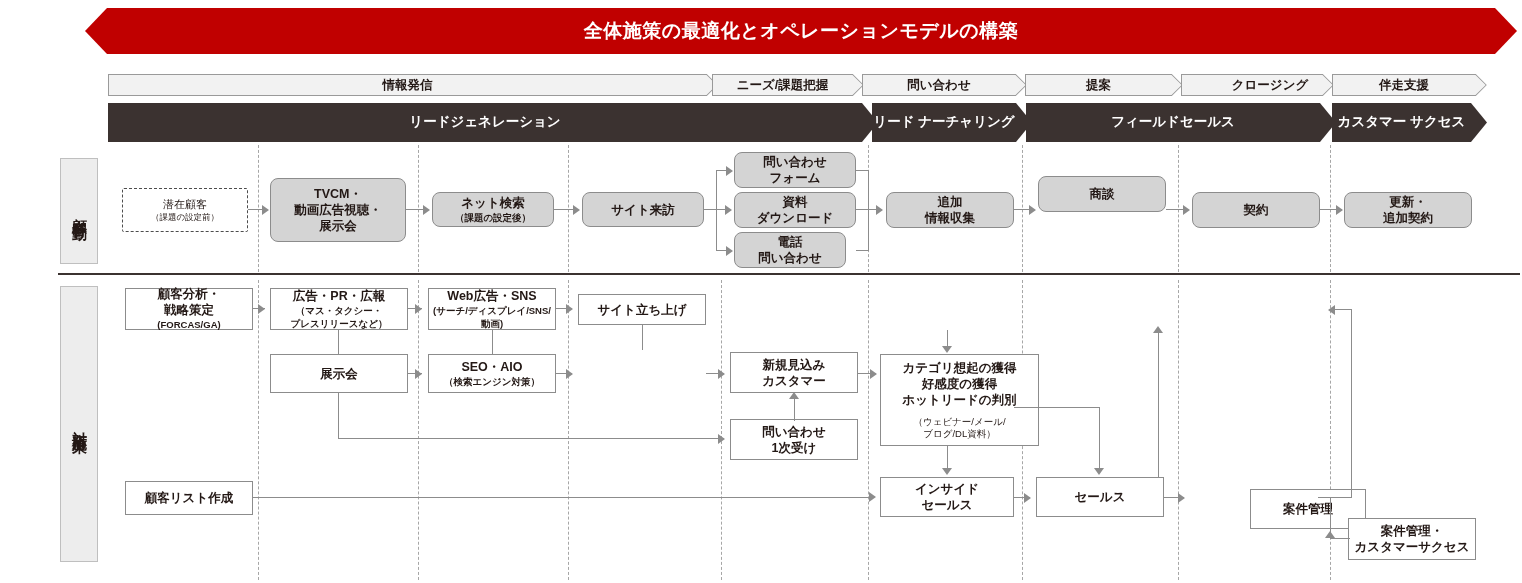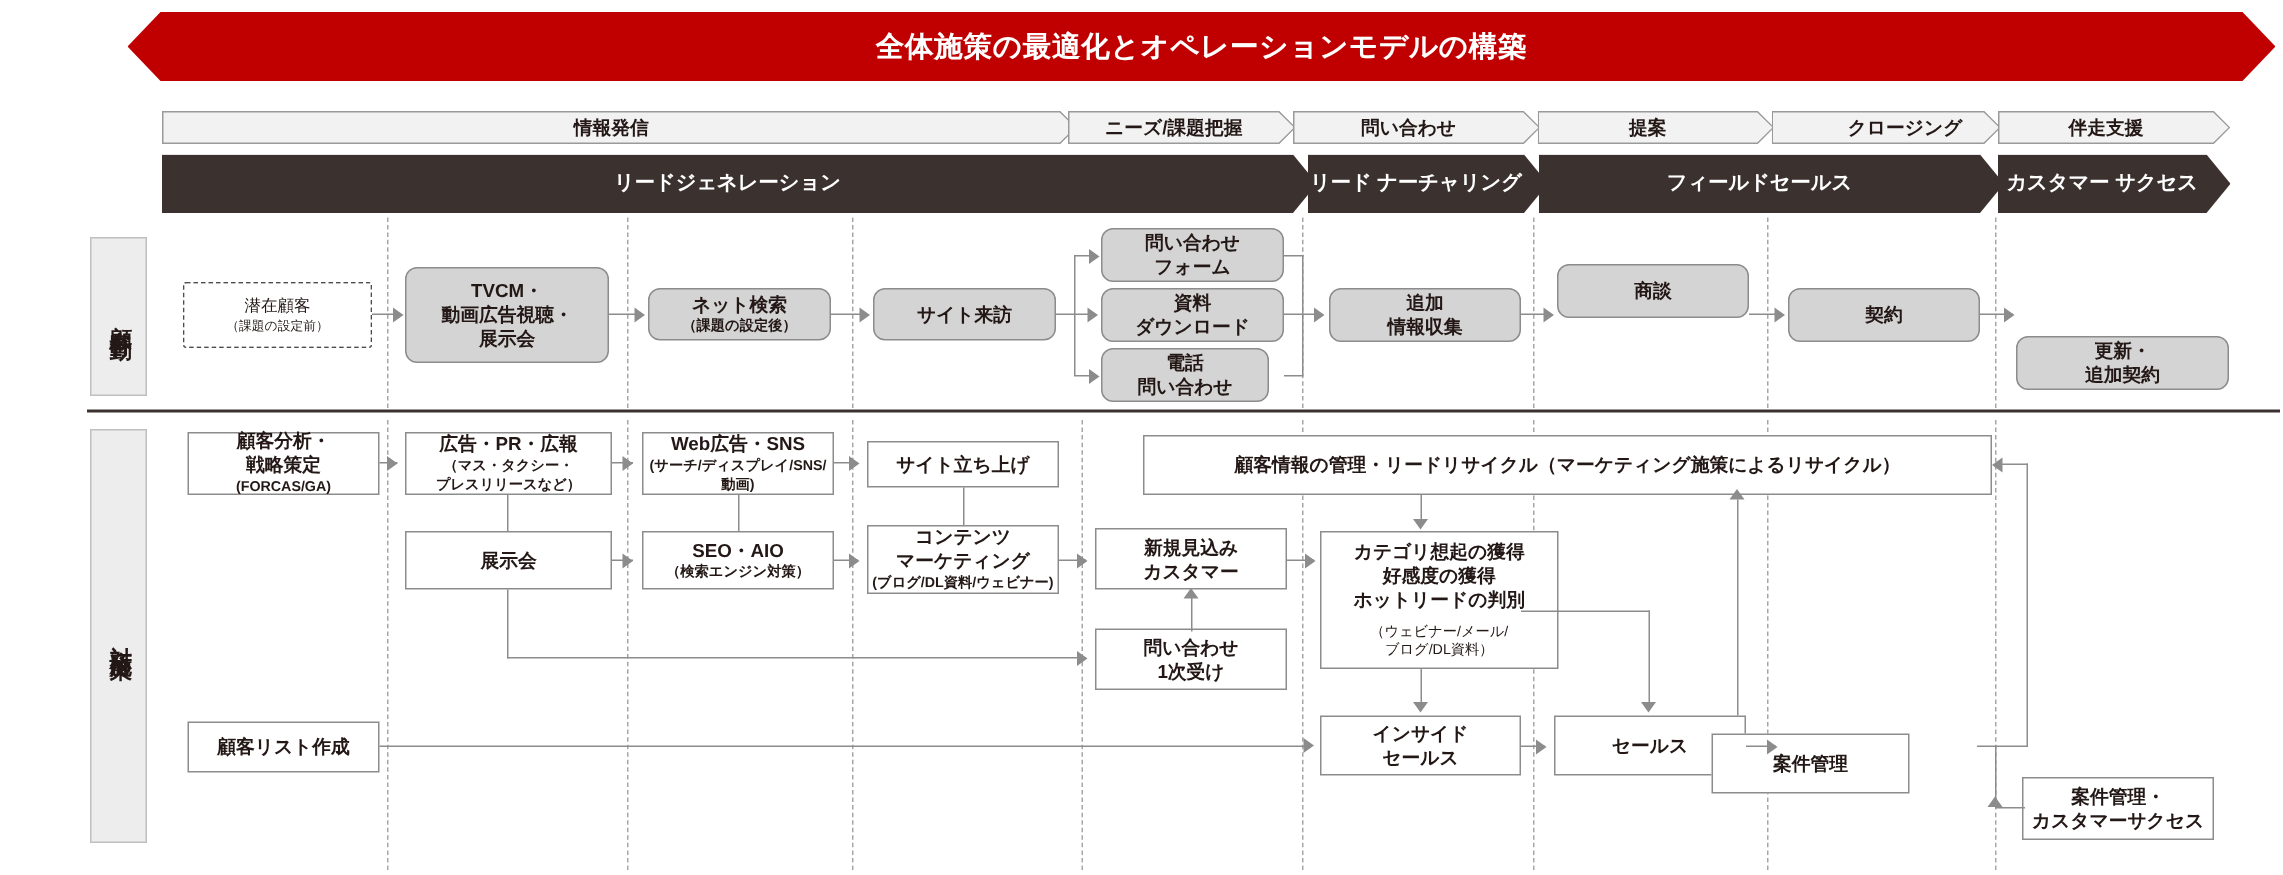--- a/index.html
+++ b/index.html
@@ -230,21 +230,21 @@
   <div class="node n-behav" style="left:886px;top:192px;width:128px;height:36px;">
     <span class="main">追加
 情報収集</span>
   </div>
   <div class="node n-behav" style="left:1038px;top:176px;width:128px;height:36px;">
     <span class="main">商談</span>
   </div>
   <div class="node n-behav" style="left:1192px;top:192px;width:128px;height:36px;">
     <span class="main">契約</span>
   </div>
-  <div class="node n-behav" style="left:1344px;top:192px;width:142px;height:36px;margin-top:32px;">
+  <div class="node n-behav" style="left:1344px;top:192px;width:128px;height:36px;">
     <span class="main">更新・
 追加契約</span>
   </div>
 
   <div class="line h" style="left:248px;top:209px;width:16px;"></div>
   <div class="arrow r" style="left:262px;top:205px;"></div>
 
   <div class="line h" style="left:406px;top:209px;width:20px;"></div>
   <div class="arrow r" style="left:423px;top:205px;"></div>
 
@@ -296,29 +296,21 @@
 
   <div class="node n-meas" style="left:270px;top:354px;width:138px;height:39px;">
     <span class="main">展示会</span>
   </div>
 
   <div class="node n-meas" style="left:428px;top:354px;width:128px;height:39px;">
     <span class="main">SEO・AIO</span>
     <span class="sub">（検索エンジン対策）</span>
   </div>
 
-  <div class="node n-meas" style="left:578px;top:350px;width:128px;height:46px;">
-    <span class="main">コンテンツ
-マーケティング</span>
-    <span class="sub">(ブログ/DL資料/ウェビナー)</span>
-  </div>
-
-  <div class="node n-meas" style="left:762px;top:290px;width:566px;height:40px;">
-    <span class="main">顧客情報の管理・リードリサイクル（マーケティング施策によるリサイクル）</span>
-  </div>
+
 
   <div class="node n-meas" style="left:730px;top:352px;width:128px;height:41px;">
     <span class="main">新規見込み
 カスタマー</span>
   </div>
 
   <div class="node n-meas" style="left:880px;top:354px;width:159px;height:92px;">
     <span class="main">カテゴリ想起の獲得
 好感度の獲得
 ホットリードの判別</span>
@@ -337,21 +329,21 @@
 
   <div class="node n-meas" style="left:880px;top:477px;width:134px;height:40px;">
     <span class="main">インサイド
 セールス</span>
   </div>
 
   <div class="node n-meas" style="left:1036px;top:477px;width:128px;height:40px;">
     <span class="main">セールス</span>
   </div>
 
-  <div class="node n-meas" style="left:1141px;top:477px;width:132px;height:40px;margin-top:12px;">
+  <div class="node n-meas" style="left:1250px;top:477px;width:116px;height:40px;margin-top:12px;">
     <span class="main">案件管理</span>
   </div>
 
   <div class="node n-meas" style="left:1348px;top:518px;width:128px;height:42px;">
     <span class="main">案件管理・
 カスタマーサクセス</span>
   </div>
 
   <div class="line h" style="left:253px;top:308px;width:12px;"></div>
   <div class="arrow r" style="left:258px;top:304px;"></div>

